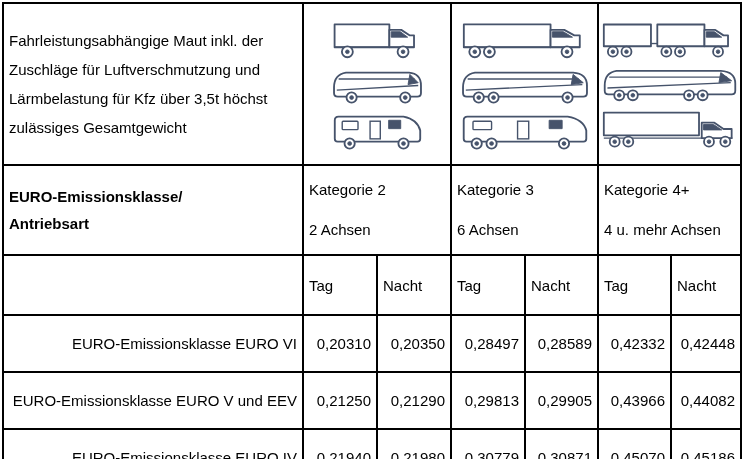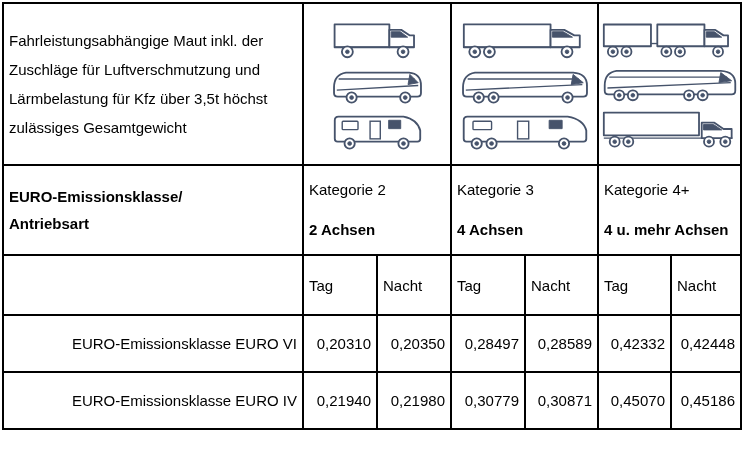--- a/index.html
+++ b/index.html
@@ -26,21 +26,21 @@
   
   tr.icons-row td   { height: 138px; }
   tr.cat-row td     { height: 52px; }
   tr.time-row td    { height: 36px; }
   tr.data-row-tall td { height: 56px; }
   tr.data-row td    { height: 33px; text-align: right; }
 
   td.desc-cell { line-height: 29px; padding-left: 7px; }
   td.rowhead-cell { font-weight: bold; line-height: 27px; padding-left: 7px; border-radius: 22px; }
   td.cat-cell .cat-name { font-weight: normal; line-height: 26px; }
-  td.cat-cell .cat-axles { font-weight: bold; line-height: 26px; margin-top: 14px; }
+  td.cat-cell .cat-axles { font-weight: normal; line-height: 26px; margin-top: 14px; }
   td.label-cell { padding-left: 7px; line-height: 28px; }
   td.value-cell { padding-left: 5px; }
 
   td.vehicles-cell {
     padding: 3px 2px;
   }
   .veh-stack {
     display: flex;
     flex-direction: column;
     align-items: center;
@@ -242,21 +242,21 @@
     <td class="rowhead-cell">
       <div>EURO-Emissionsklasse/</div>
       <div>Antriebsart</div>
     </td>
     <td class="cat-cell" colspan="2">
       <div class="cat-name">Kategorie 2</div>
       <div class="cat-axles">2 Achsen</div>
     </td>
     <td class="cat-cell" colspan="2">
       <div class="cat-name">Kategorie 3</div>
-      <div class="cat-axles">4 Achsen</div>
+      <div class="cat-axles">6 Achsen</div>
     </td>
     <td class="cat-cell" colspan="2">
       <div class="cat-name">Kategorie 4+</div>
       <div class="cat-axles">4 u. mehr Achsen</div>
     </td>
   </tr>
 
   <tr class="time-row">
     <td></td>
     <td class="value-cell">Tag</td>
@@ -270,20 +270,29 @@
   <tr class="data-row">
     <td class="label-cell">EURO-Emissionsklasse EURO VI</td>
     <td class="value-cell">0,20310</td>
     <td class="value-cell">0,20350</td>
     <td class="value-cell">0,28497</td>
     <td class="value-cell">0,28589</td>
     <td class="value-cell">0,42332</td>
     <td class="value-cell">0,42448</td>
   </tr>
   <tr class="data-row">
+    <td class="label-cell">EURO-Emissionsklasse EURO V und EEV</td>
+    <td class="value-cell">0,21250</td>
+    <td class="value-cell">0,21290</td>
+    <td class="value-cell">0,29813</td>
+    <td class="value-cell">0,29905</td>
+    <td class="value-cell">0,43966</td>
+    <td class="value-cell">0,44082</td>
+  </tr>
+  <tr class="data-row">
     <td class="label-cell">EURO-Emissionsklasse EURO IV</td>
     <td class="value-cell">0,21940</td>
     <td class="value-cell">0,21980</td>
     <td class="value-cell">0,30779</td>
     <td class="value-cell">0,30871</td>
     <td class="value-cell">0,45070</td>
     <td class="value-cell">0,45186</td>
   </tr>
 </tbody>
   </table>

